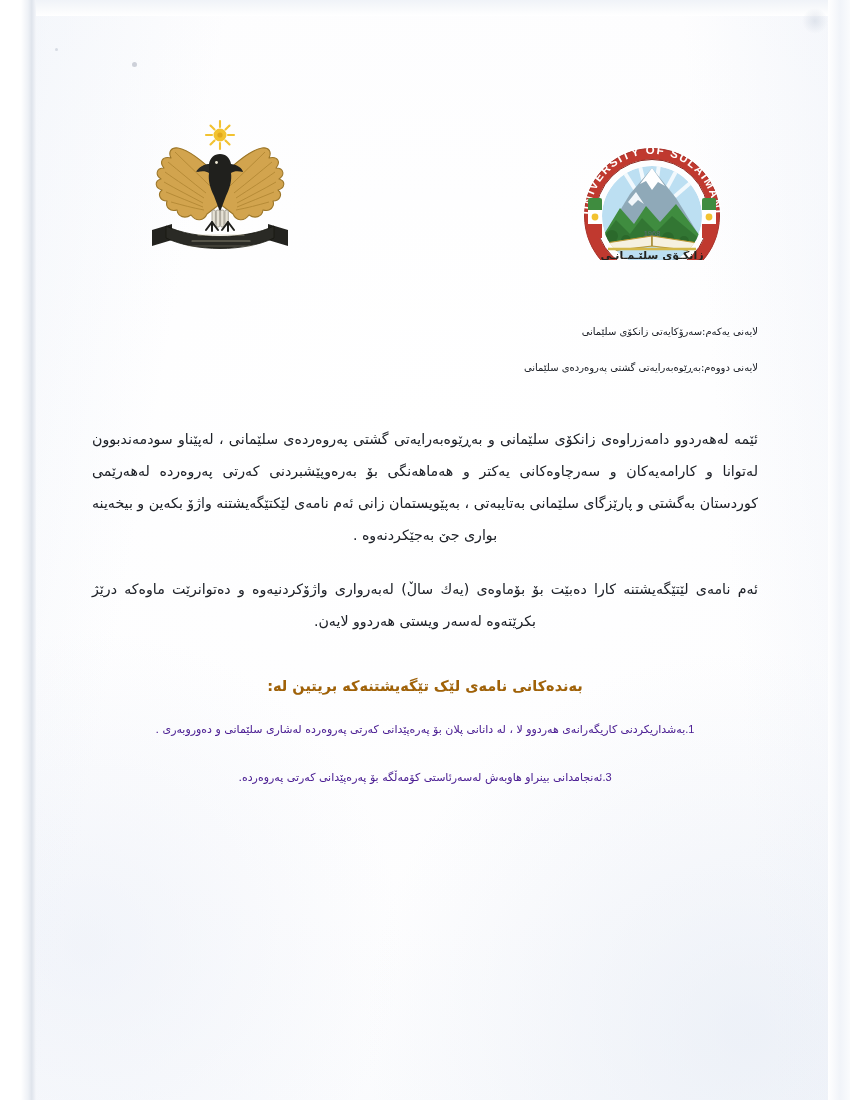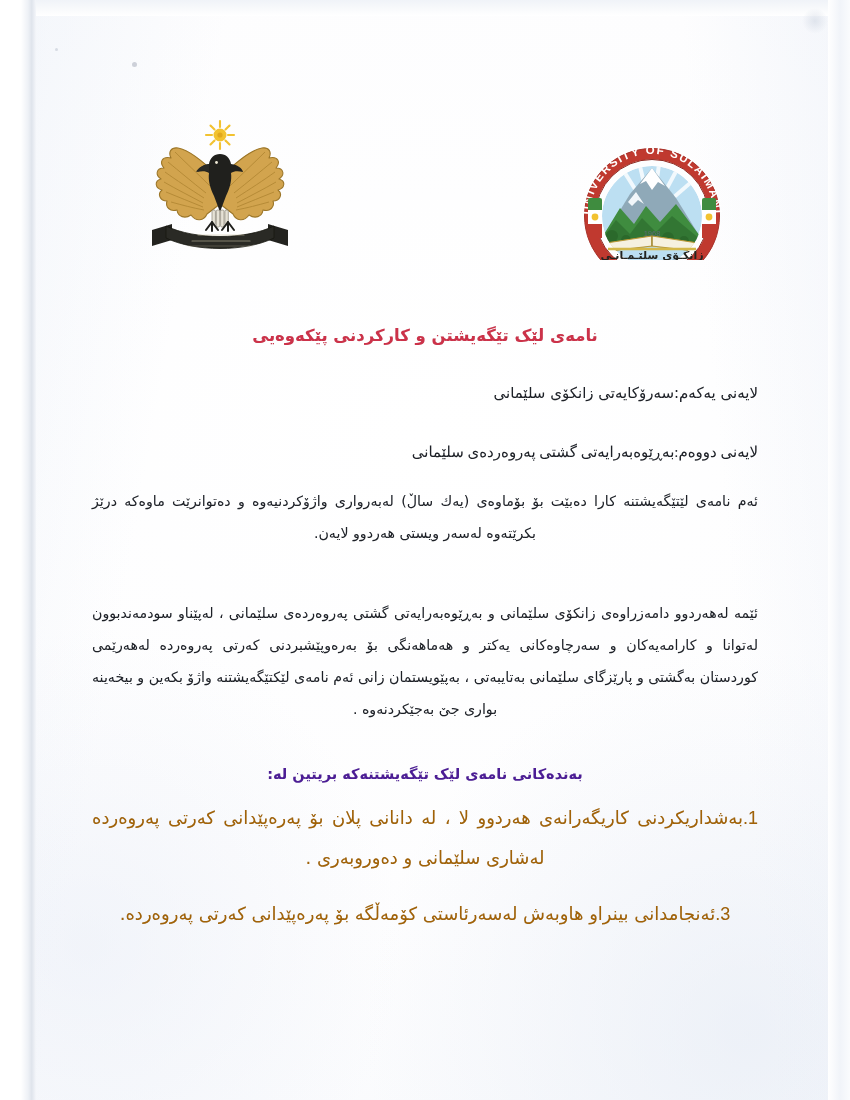--- a/index.html
+++ b/index.html
@@ -100,64 +100,64 @@
     color: #cc3249;
     font-size: 16.5px;
     font-weight: bold;
     letter-spacing: .2px;
     direction: rtl;
   }
 
   .party-line{
     direction: rtl;
     text-align: right;
-    font-size: 15px;
+    font-size: 10px;
     color: #1d2026;
     margin: 0;
     padding-left: 90px;
     line-height: 1.6;
   }
   .party-line.first { margin-top: 36px; }
-  .party-line.second { margin-top: 35px; font-family: Liberation Serif, serif; }
+  .party-line.second { margin-top: 20px; }
 
   .body-para{
     direction: rtl;
     text-align: justify;
     text-align-last: center;
     font-size: 14.2px;
     color: #1d2026;
     line-height: 2.25;
     margin: 0;
   }
   .body-para.lead { margin-top: 48px; }
   .body-para.term { margin-top: 22px; }
 
   .section-heading{
     direction: rtl;
     text-align: center;
     font-size: 14.5px;
     font-weight: bold;
-    color: #4c1d95;
+    color: #a16207;
     margin: 40px 0 0 0;
   }
 
   .clause-list{
     list-style: none;
     margin: 0;
     padding: 0;
     direction: rtl;
   }
   .clause-item{
     direction: rtl;
     text-align: justify;
     text-align-last: center;
-    font-size: 18px;
-    color: #a16207;
+    font-size: 11px;
+    color: #4c1d95;
     line-height: 2.2;
-    margin-top: 16px;
+    margin-top: 23px;
   }
   .clause-item .clause-num{
     font-family: "Liberation Sans", sans-serif;
   }
 
   
   .doc-title, .party-line, .body-para, .section-heading, .clause-item{
     text-shadow: 0 0 .6px rgba(120,128,142,.22);
   }
 </style>
@@ -327,29 +327,28 @@
         </g>
 
         <g>
           <line x1="40" y1="129" x2="128" y2="129" stroke="#d4b84a" stroke-width="2.6"></line>
           <text x="84" y="139" text-anchor="middle" font-family="DejaVu Sans, sans-serif" font-size="11" font-weight="bold" fill="#23231f" direction="rtl">زانكـۆی سلێـمـانـی</text>
         </g>
       </svg>
     </div>
   </div>
 
-  <h1 class="doc-title">نامەی لێک تێگەیشتن و کارکردنی پێکەوەیی</h1>
 
   <p class="party-line first">لایەنی یەکەم:سەرۆکایەتی زانکۆی سلێمانی</p>
 
   <p class="party-line second">لایەنی دووەم:بەڕێوەبەرایەتی گشتی پەروەردەی سلێمانی</p>
 
+  <p class="body-para lead">ئێمە لەهەردوو دامەزراوەی زانکۆی سلێمانی  و بەڕێوەبەرایەتی گشتی پەروەردەی سلێمانی ، لەپێناو سودمەندبوون لەتوانا و کارامەیەکان و سەرچاوەکانی یەکتر و هەماهەنگی بۆ بەرەوپێشبردنی کەرتی پەروەردە لەهەرێمی کوردستان بەگشتی و پارێزگای سلێمانی بەتایبەتی ، بەپێویستمان زانی ئەم نامەی لێکتێگەیشتنە واژۆ بکەین و بیخەینە بواری جێ بەجێکردنەوە .</p>
+
   <p class="body-para term">ئەم نامەی لێتێگەیشتنە کارا دەبێت بۆ بۆماوەی (یەك سالٚ) لەبەرواری واژۆکردنیەوە و دەتوانرێت ماوەکە درێژ بکرێتەوە لەسەر ویستی هەردوو لایەن.</p>
-
-  <p class="body-para lead">ئێمە لەهەردوو دامەزراوەی زانکۆی سلێمانی  و بەڕێوەبەرایەتی گشتی پەروەردەی سلێمانی ، لەپێناو سودمەندبوون لەتوانا و کارامەیەکان و سەرچاوەکانی یەکتر و هەماهەنگی بۆ بەرەوپێشبردنی کەرتی پەروەردە لەهەرێمی کوردستان بەگشتی و پارێزگای سلێمانی بەتایبەتی ، بەپێویستمان زانی ئەم نامەی لێکتێگەیشتنە واژۆ بکەین و بیخەینە بواری جێ بەجێکردنەوە .</p>
 
   <h2 class="section-heading">بەندەکانی نامەی لێک تێگەیشتنەکە بریتین لە:</h2>
 
   <ol class="clause-list">
     <li class="clause-item">
       <span class="clause-num">1.</span><span>بەشداریکردنی کاریگەرانەی هەردوو لا ، لە دانانی پلان بۆ پەرەپێدانی کەرتی پەروەردە لەشاری سلێمانی و دەوروبەری .</span>
     </li>
     <li class="clause-item">
       <span class="clause-num">3.</span><span>ئەنجامدانی بینراو هاوبەش لەسەرئاستی کۆمەڵگە بۆ پەرەپێدانی کەرتی پەروەردە.</span>
     </li>

